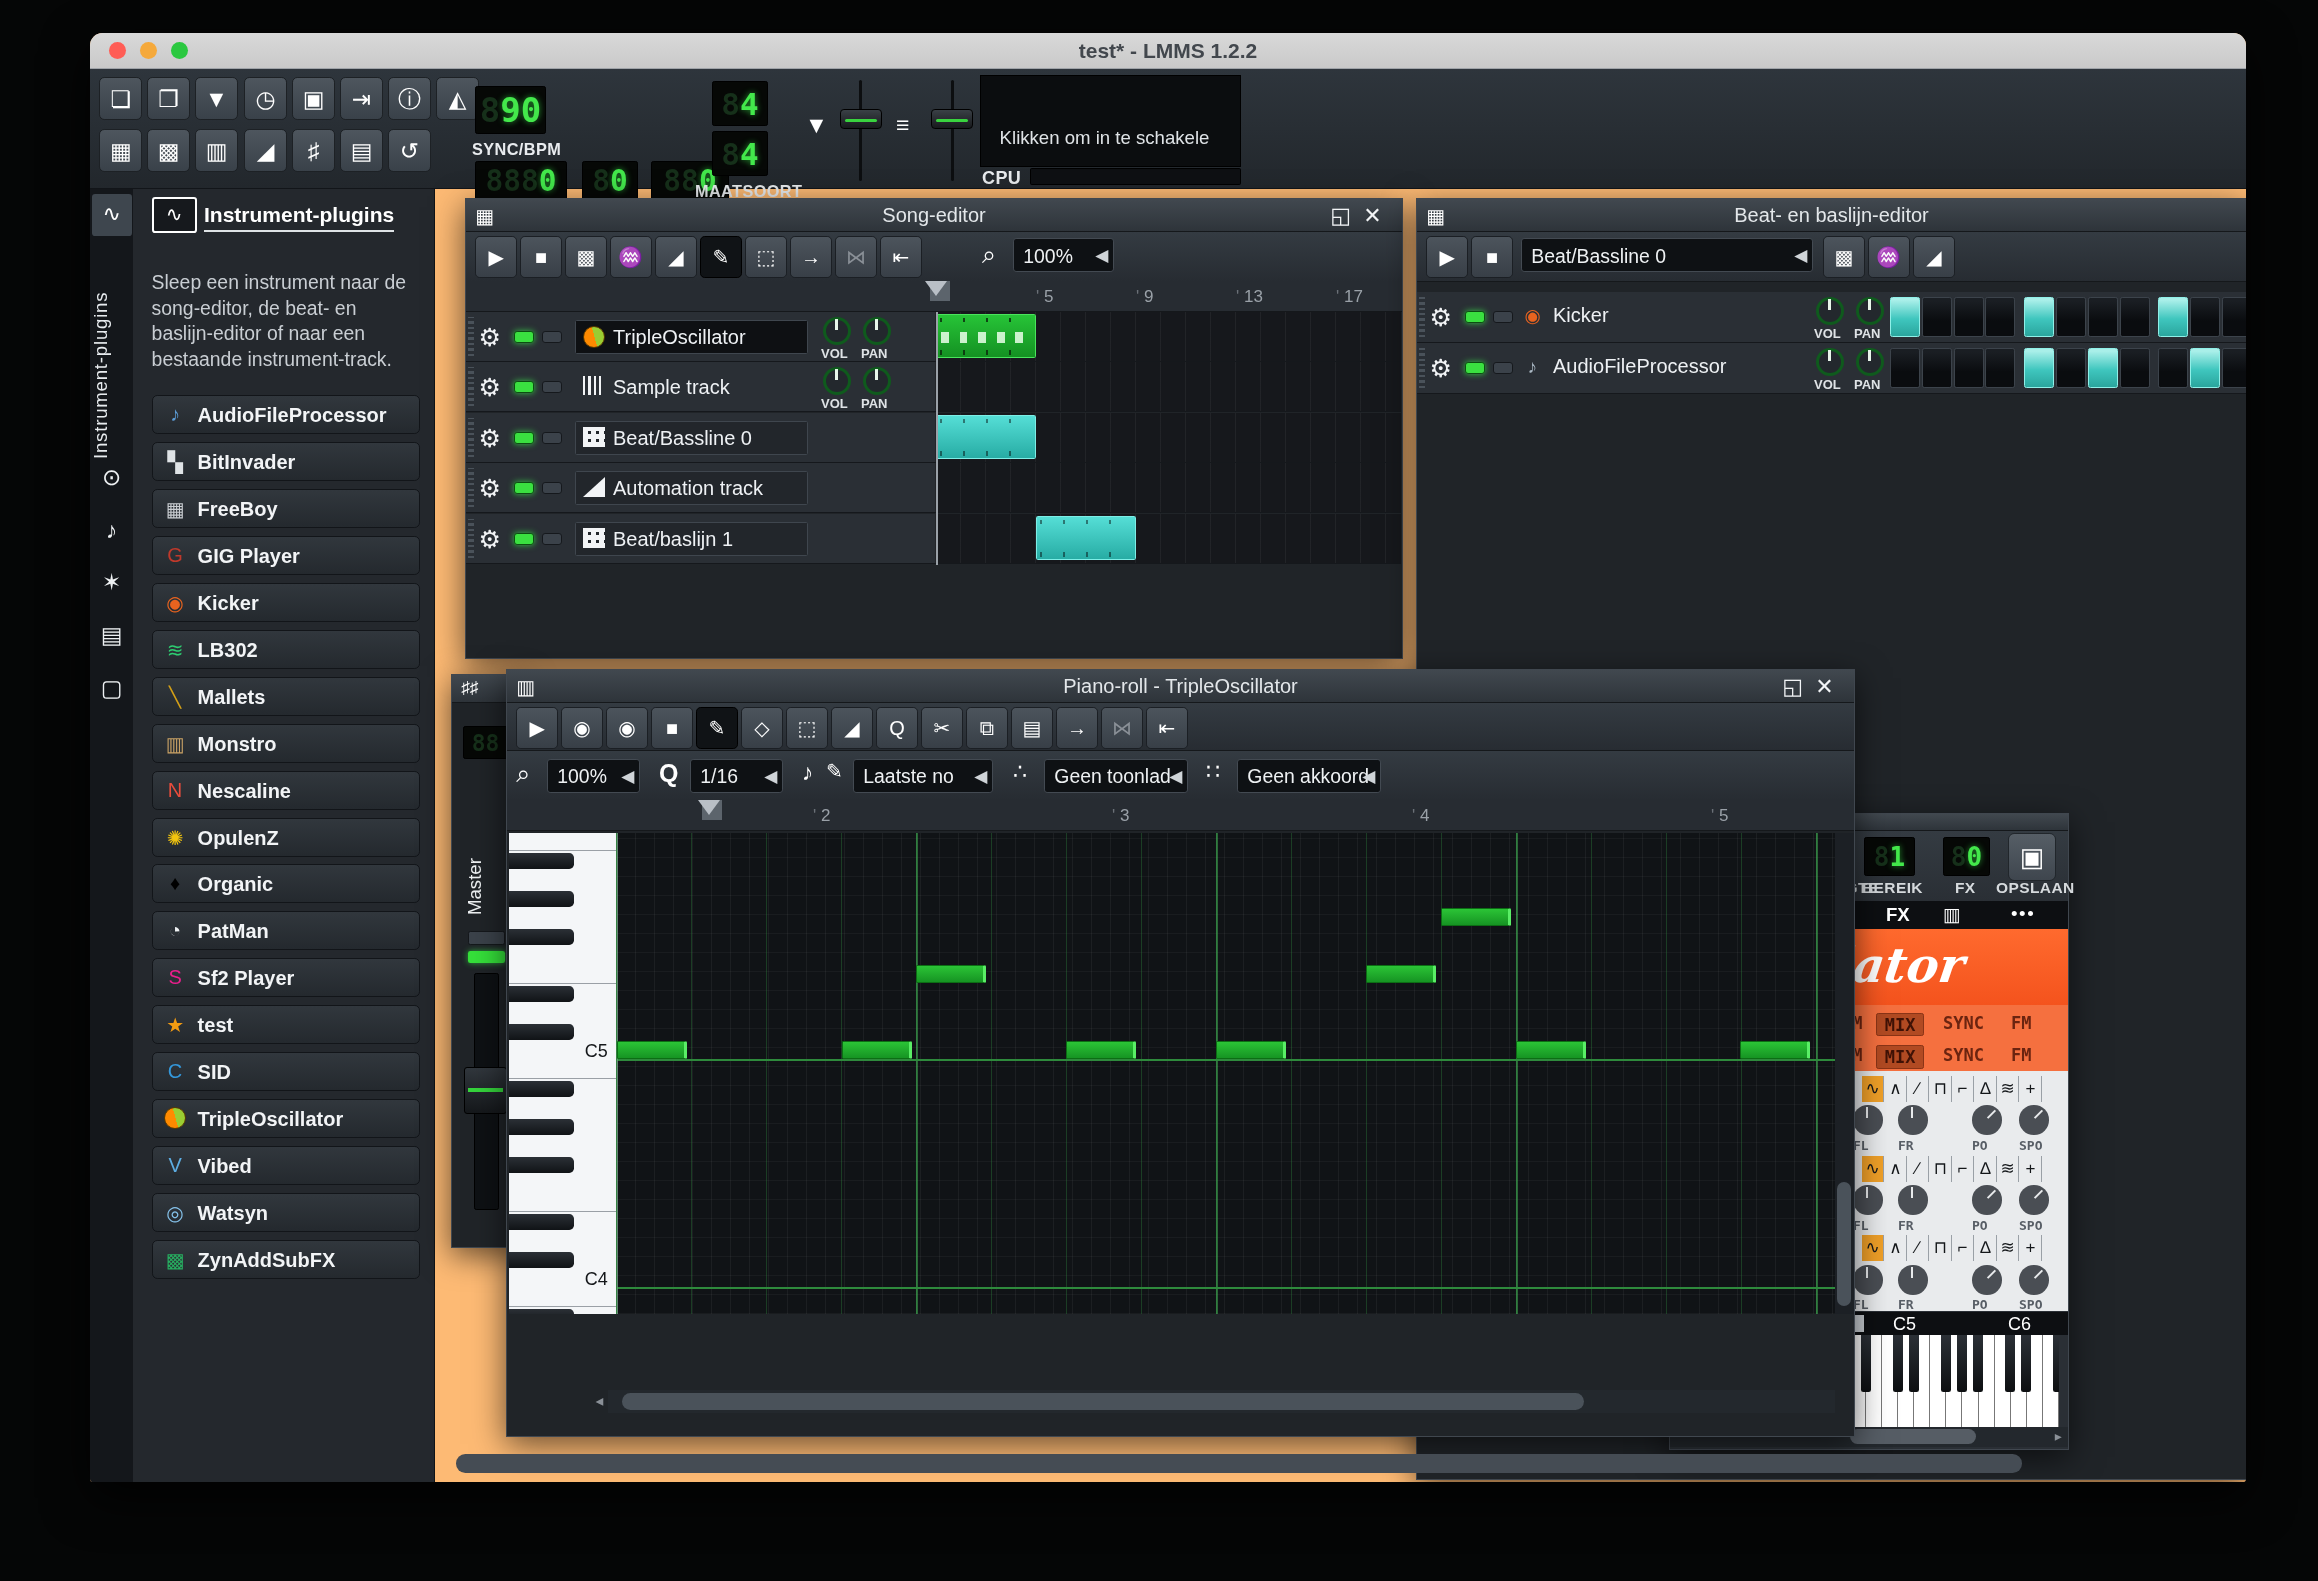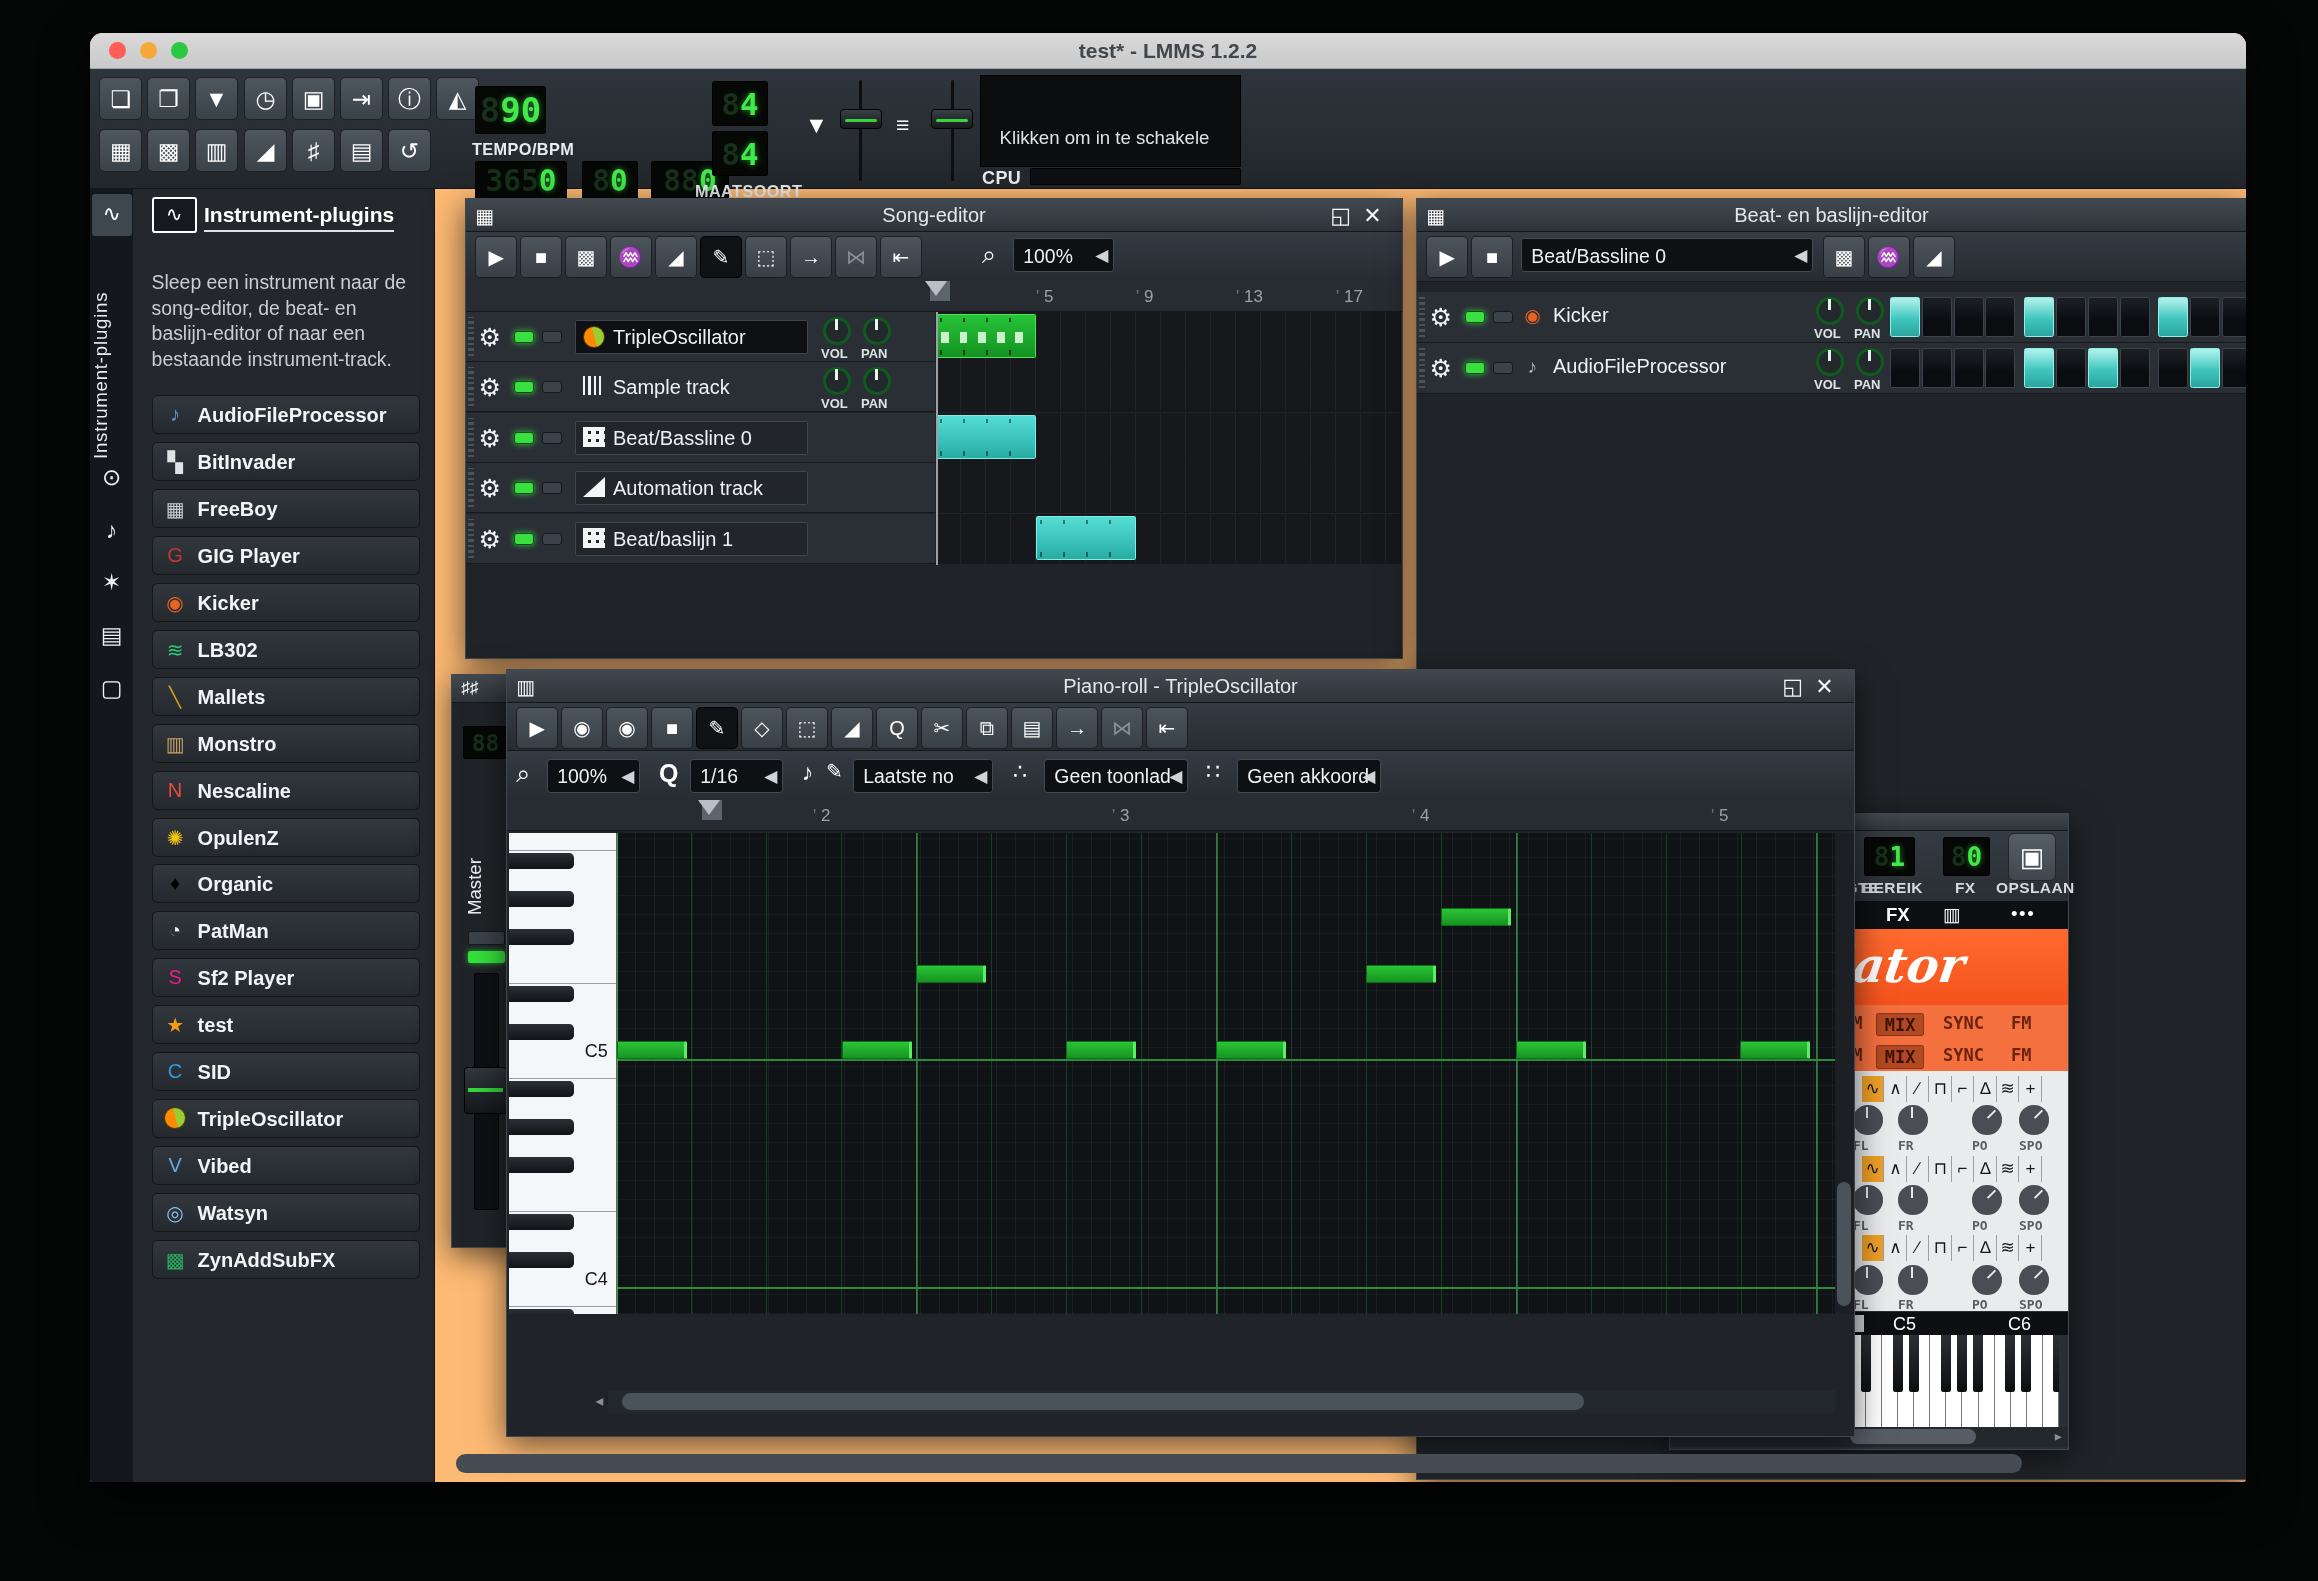--- a/index.html
+++ b/index.html
@@ -209,24 +209,24 @@
           <div class="tbtn" style="left: 154px; top: 60px;">◢</div>
           <div class="tbtn" style="left: 202px; top: 60px;">♯</div>
           <div class="tbtn" style="left: 250px; top: 60px;">▤</div>
           <div class="tbtn" style="left: 298px; top: 60px;">↺</div>
         </div>
 
     <div class="led" style="left:385px;top:17px;width:71px;height:48px;font-size:34px;">
       <span class="ghost">8</span>
           <span class="lit">90</span>
     </div>
-    <div class="tb-label" style="left:382px;top:71px;">TEMPO/BPM</div>
+    <div class="tb-label" style="left:382px;top:71px;">SYNC/BPM</div>
 
     <div class="led" style="left:385px;top:92px;width:92px;height:40px;font-size:29.5px;">
-      <span class="ghost">365</span>
+      <span class="ghost">888</span>
           <span class="lit">0</span>
     </div>
     <div class="led" style="left:492px;top:92px;width:56px;height:40px;font-size:29.5px;">
       <span class="ghost">8</span>
           <span class="lit">0</span>
     </div>
     <div class="led" style="left:561px;top:92px;width:78px;height:40px;font-size:29.5px;">
       <span class="ghost">88</span>
           <span class="lit">0</span>
     </div>

